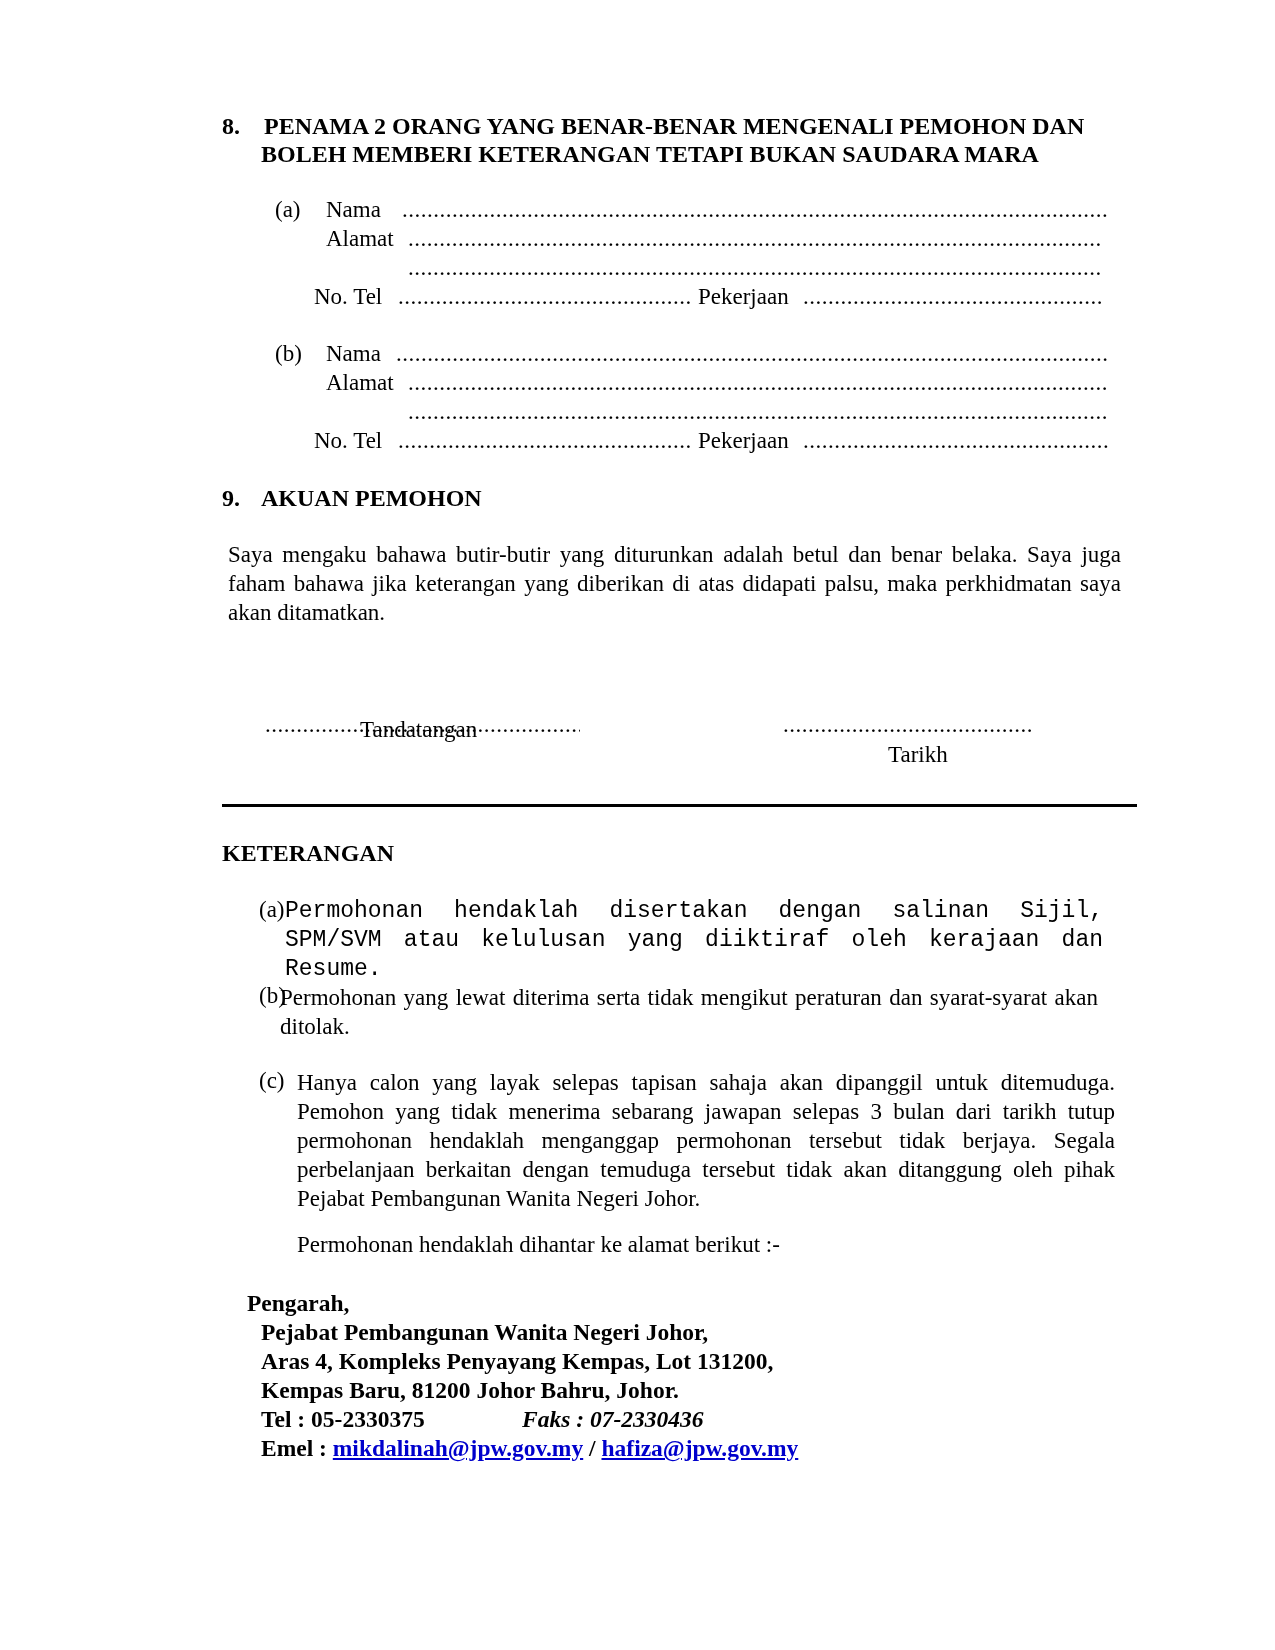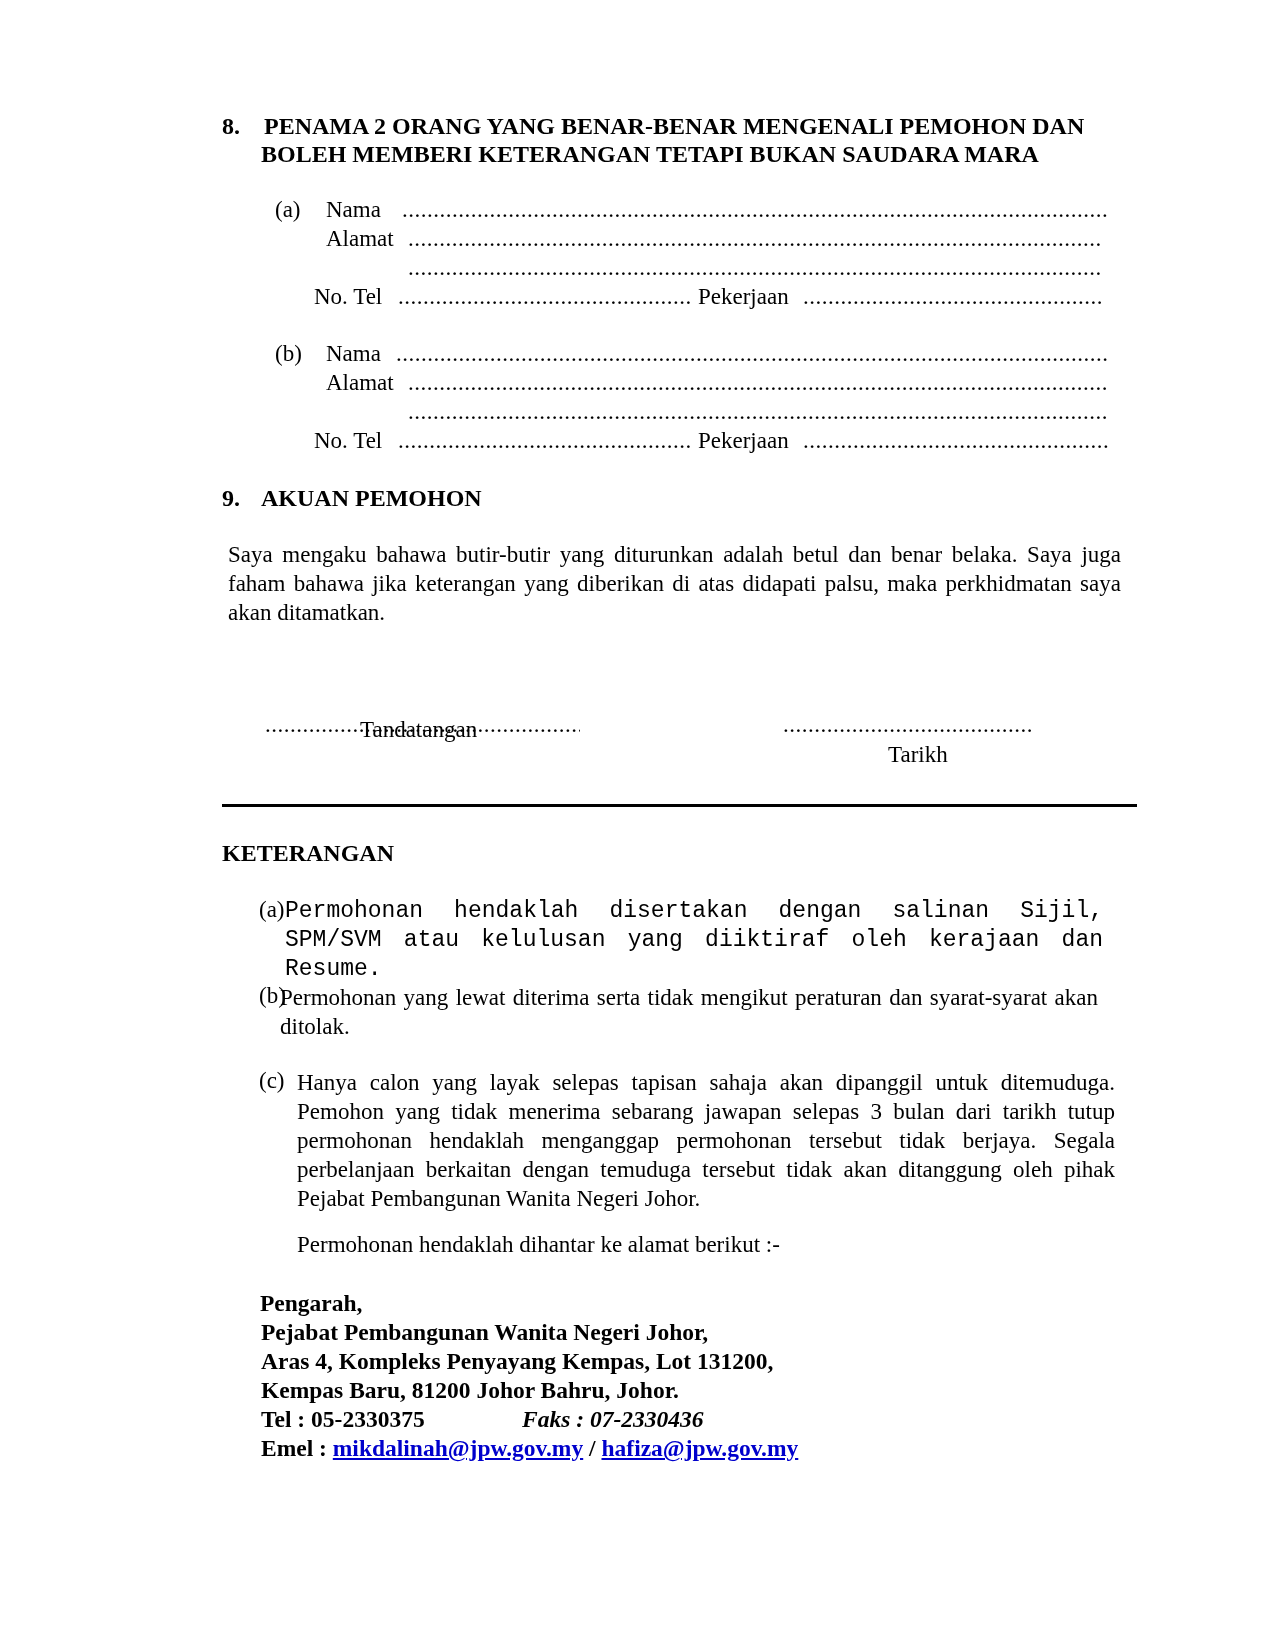--- a/index.html
+++ b/index.html
@@ -69,21 +69,21 @@
   <div class="abs just" style="left:280px; top:983px; width:818px;">Permohonan yang lewat diterima serta tidak mengikut peraturan dan syarat-syarat akan ditolak.</div>
 </div>
 <div>
   <div class="abs t" style="left:259px; top:1068px;">(c)</div>
   <div class="abs just" style="left:297px; top:1068px; width:818px;">Hanya calon yang layak selepas tapisan sahaja akan dipanggil untuk ditemuduga. Pemohon yang tidak menerima sebarang jawapan selepas 3 bulan dari tarikh tutup permohonan hendaklah menganggap permohonan tersebut tidak berjaya. Segala perbelanjaan berkaitan dengan temuduga tersebut tidak akan ditanggung oleh pihak Pejabat Pembangunan Wanita Negeri Johor.</div>
 </div>
 
 <div class="abs t" style="left:297px; top:1232px;">Permohonan hendaklah dihantar ke alamat berikut :-</div>
 
 <div>
-  <div class="abs b" style="left:260px; top:1290px;text-align:center;">Pengarah,</div>
+  <div class="abs b" style="left:247px; top:1290px;text-align:center;">Pengarah,</div>
   <div class="abs b" style="left:261px; top:1319px;">Pejabat Pembangunan Wanita Negeri Johor,</div>
   <div class="abs b" style="left:261px; top:1348px;">Aras 4, Kompleks Penyayang Kempas, Lot 131200,</div>
   <div class="abs b" style="left:261px; top:1377px;">Kempas Baru, 81200 Johor Bahru, Johor.</div>
   <div class="abs b" style="left:261px; top:1406px;">Tel : 05-2330375</div>
   <div class="abs b" style="left:522px; top:1406px;font-style:italic;">Faks : 07-2330436</div>
   <div class="abs b" style="left:261px; top:1435px;">
     <span>Emel :</span>
     <a class="link" href="#">mikdalinah@jpw.gov.my</a>
     <span>/</span>
     <a class="link" href="#">hafiza@jpw.gov.my</a>

